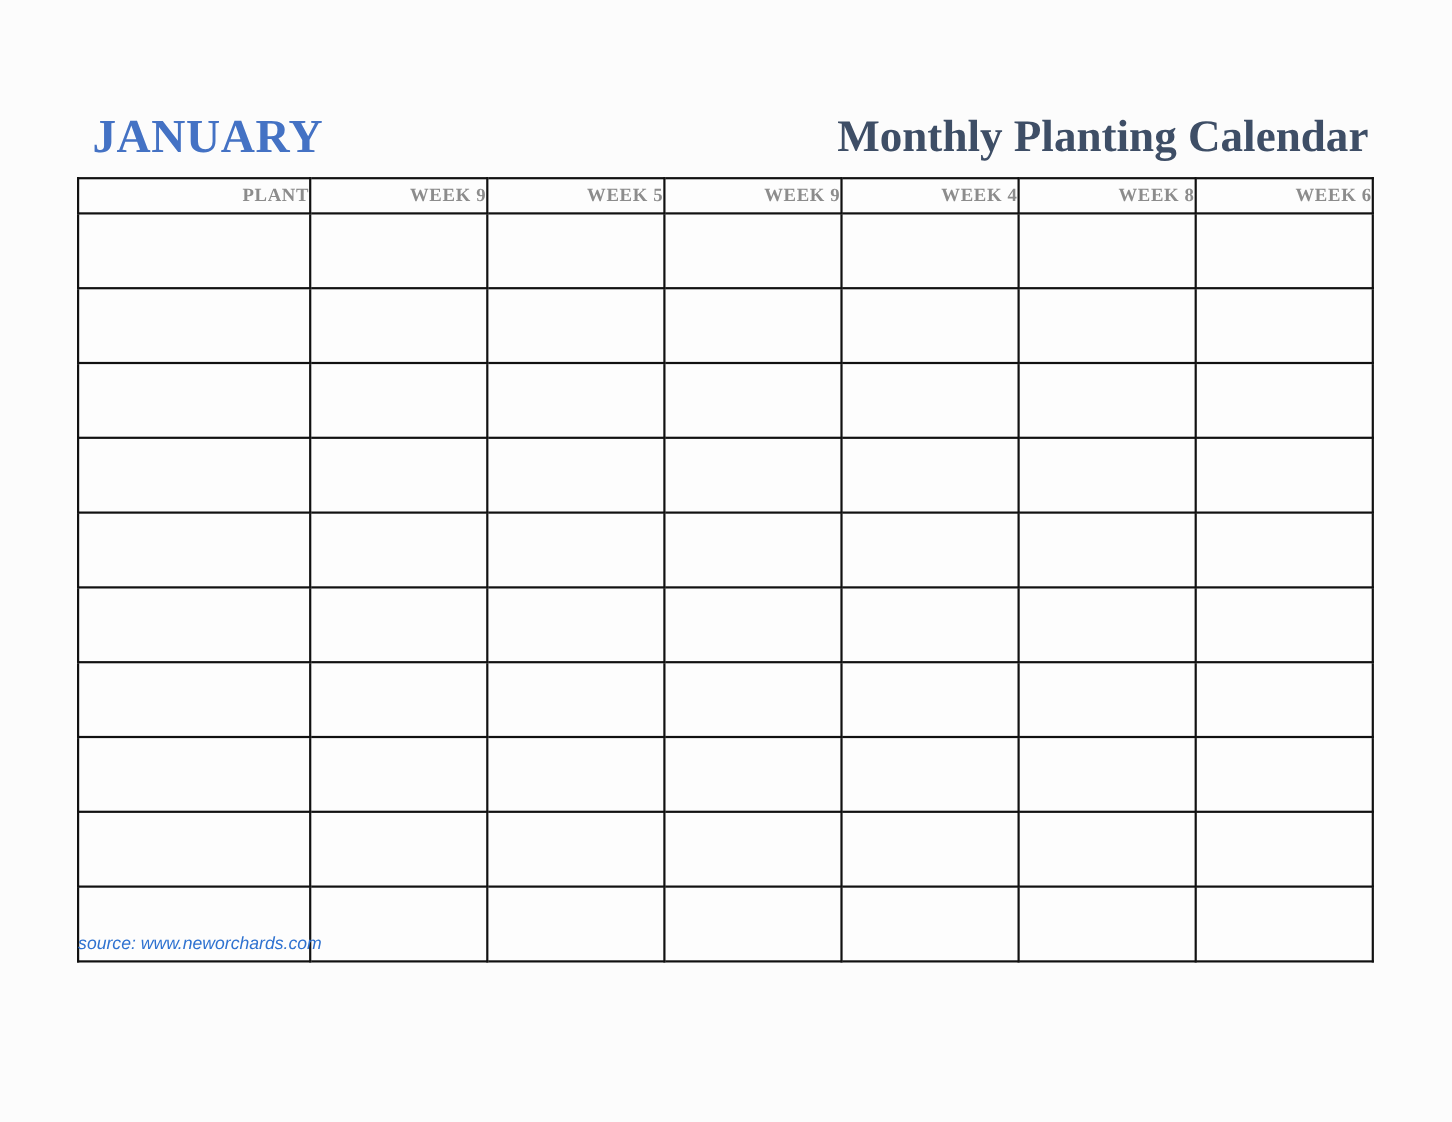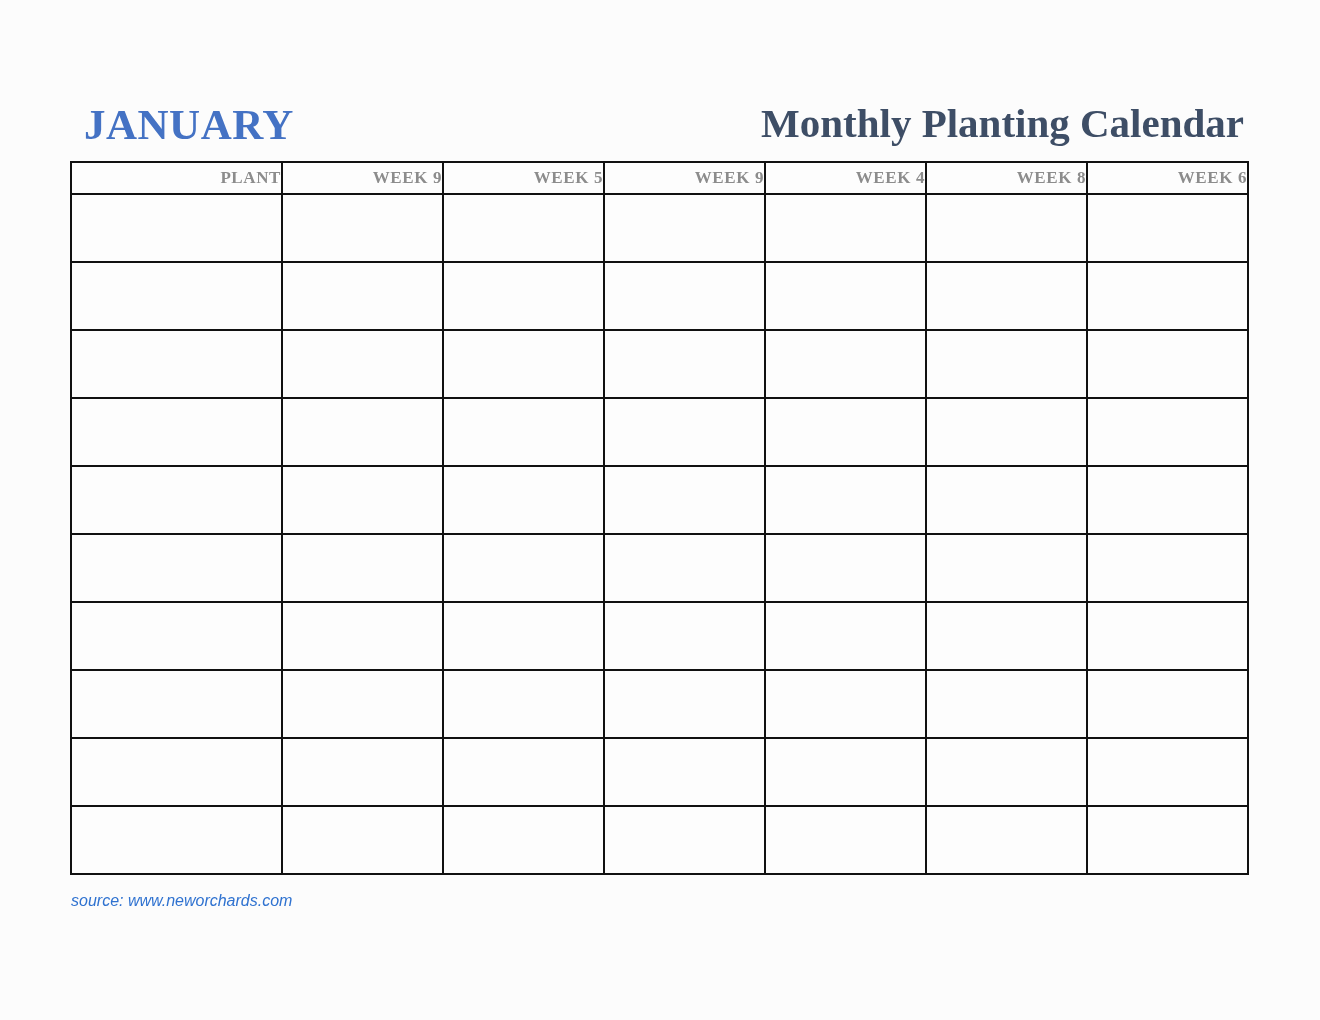--- a/index.html
+++ b/index.html
@@ -97,21 +97,21 @@
     background: #fdfdfd;
   }
 
   .col-plant  { width: 211px; }
   .col-week   { width: 161px; }
 
   
   .source-note {
     position: absolute;
     left: 71px;
-    top: 892px;
+    top: 850px;
     font-family: "Liberation Sans", sans-serif;
     font-style: italic;
     font-size: 16px;
     color: #2f72d0;
     white-space: nowrap;
   }
 </style>
 </head>
 <body>
 

